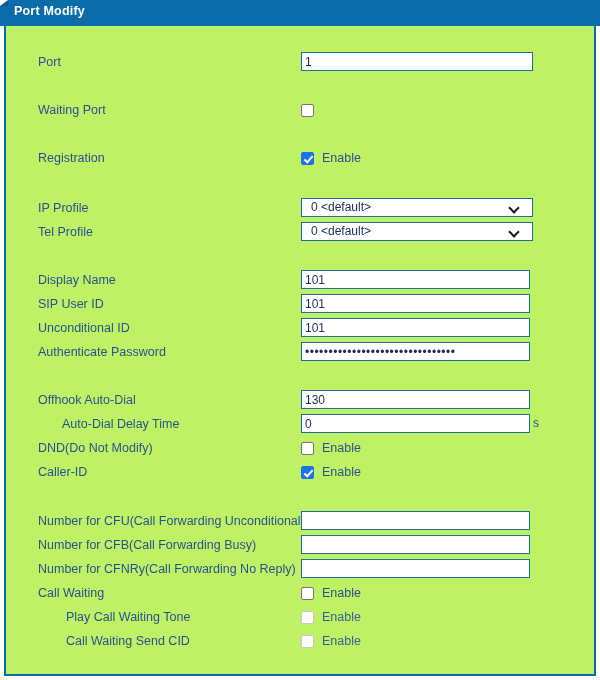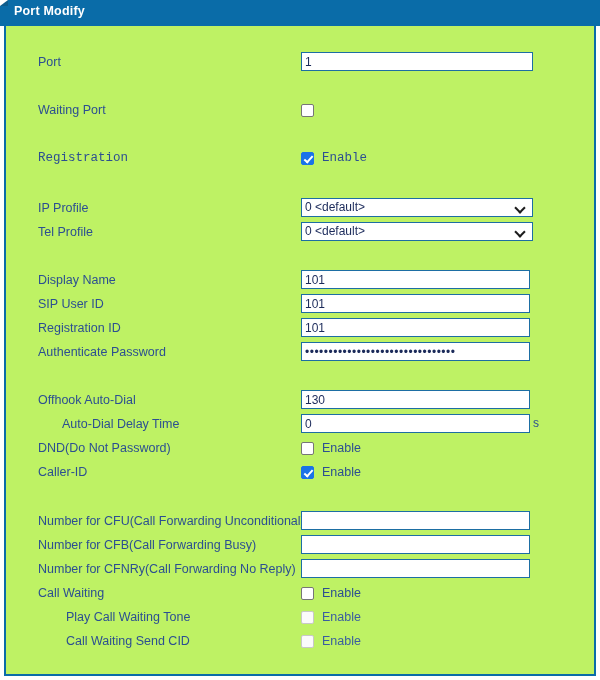--- a/index.html
+++ b/index.html
@@ -139,21 +139,21 @@
     box-sizing: border-box;
     position: relative;
     width: 232px;
     height: 19px;
     border: 1px solid #1d6ea3;
     background: #ffffff;
     font-size: 12px;
     color: #1b2a5a;
     display: flex;
     align-items: center;
-    padding: 0 3px;
+    padding: 0 9px;
   }
   .sel .sel-val {
     flex: 1;
     white-space: nowrap;
     overflow: hidden;
     line-height: 17px;
   }
   .sel .chev {
     width: 12px;
     height: 17px;
@@ -238,21 +238,21 @@
 
       <div class="row" style="top:74px;">
         <span class="label">Waiting Port</span>
         <span class="control">
           <span class="cbwrap">
             <span class="cb"></span>
           </span>
         </span>
       </div>
 
-      <div class="row" style="top:122px;font-family:Liberation Mono, monospace;">
+      <div class="row" style="top:122px;">
         <span class="label">Registration</span>
         <span class="control">
           <span class="cbwrap">
             <span class="cb checked"></span>
             <span class="cb-label">Enable</span>
           </span>
         </span>
       </div>
 
       <div class="row" style="top:172px;">
@@ -283,21 +283,21 @@
       </div>
 
       <div class="row" style="top:268px;">
         <span class="label">SIP User ID</span>
         <span class="control">
           <input class="txt short" type="text" value="101" style="">
         </span>
       </div>
 
       <div class="row" style="top:292px;">
-        <span class="label">Registration ID</span>
+        <span class="label">Unconditional ID</span>
         <span class="control">
           <input class="txt short" type="text" value="101" style="">
         </span>
       </div>
 
       <div class="row" style="top:316px;">
         <span class="label">Authenticate Password</span>
         <span class="control">
           <input class="txt short pwd" type="text" value="••••••••••••••••••••••••••••••••" style="">
         </span>
@@ -312,21 +312,21 @@
 
       <div class="row" style="top:388px;">
         <span class="label indent1">Auto-Dial Delay Time</span>
         <span class="control">
           <input class="txt short" type="text" value="0" style="">
           <span class="unit">s</span>
         </span>
       </div>
 
       <div class="row" style="top:412px;">
-        <span class="label">DND(Do Not Password)</span>
+        <span class="label">DND(Do Not Modify)</span>
         <span class="control">
           <span class="cbwrap">
             <span class="cb"></span>
             <span class="cb-label">Enable</span>
           </span>
         </span>
       </div>
 
       <div class="row" style="top:436px;">
         <span class="label">Caller-ID</span>

